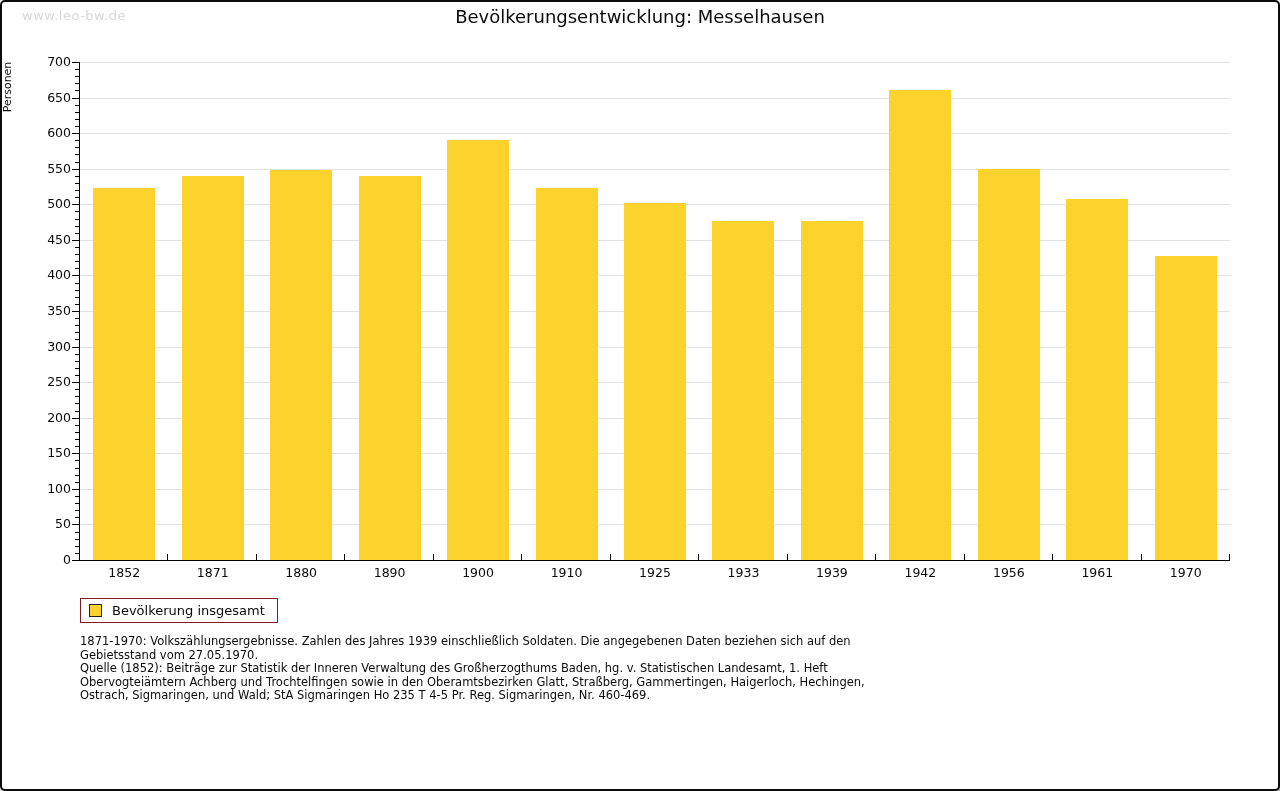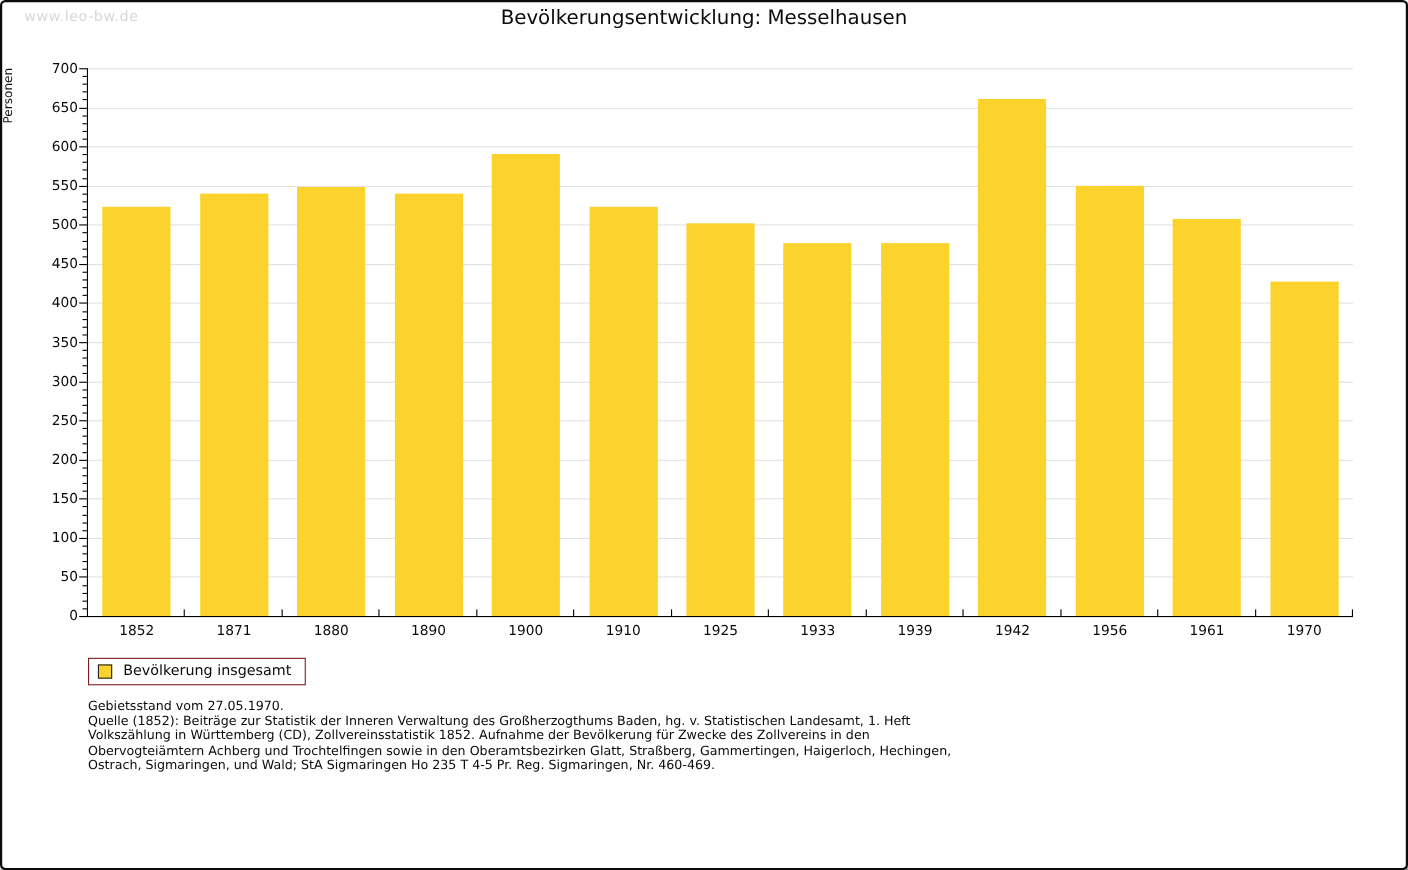--- a/index.html
+++ b/index.html
@@ -239,21 +239,21 @@
       <div class="xtick" style="left: 1149px;"></div>
     </div>
 
   <div class="legend">
     <span class="legend-swatch" style="background: rgb(252, 211, 45);"></span>
     <span class="legend-label">Bevölkerung insgesamt</span>
   </div>
 
   <div class="footer">
     <div id="footer-lines">
+        <div class="footer-line">1871-1970: Volkszählungsergebnisse. Zahlen des Jahres 1939 einschließlich Soldaten. Die angegebenen Daten beziehen sich auf den</div>
         <div class="footer-line">Gebietsstand vom 27.05.1970.</div>
         <div class="footer-line">Quelle (1852): Beiträge zur Statistik der Inneren Verwaltung des Großherzogthums Baden, hg. v. Statistischen Landesamt, 1. Heft</div>
-        <div class="footer-line">Volkszählung in Württemberg (CD), Zollvereinsstatistik 1852. Aufnahme der Bevölkerung für Zwecke des Zollvereins in den</div>
         <div class="footer-line">Obervogteiämtern Achberg und Trochtelfingen sowie in den Oberamtsbezirken Glatt, Straßberg, Gammertingen, Haigerloch, Hechingen,</div>
         <div class="footer-line">Ostrach, Sigmaringen, und Wald; StA Sigmaringen Ho 235 T 4-5 Pr. Reg. Sigmaringen, Nr. 460-469.</div>
       </div>
   </div>
 
 </div>
 
 </body></html>

